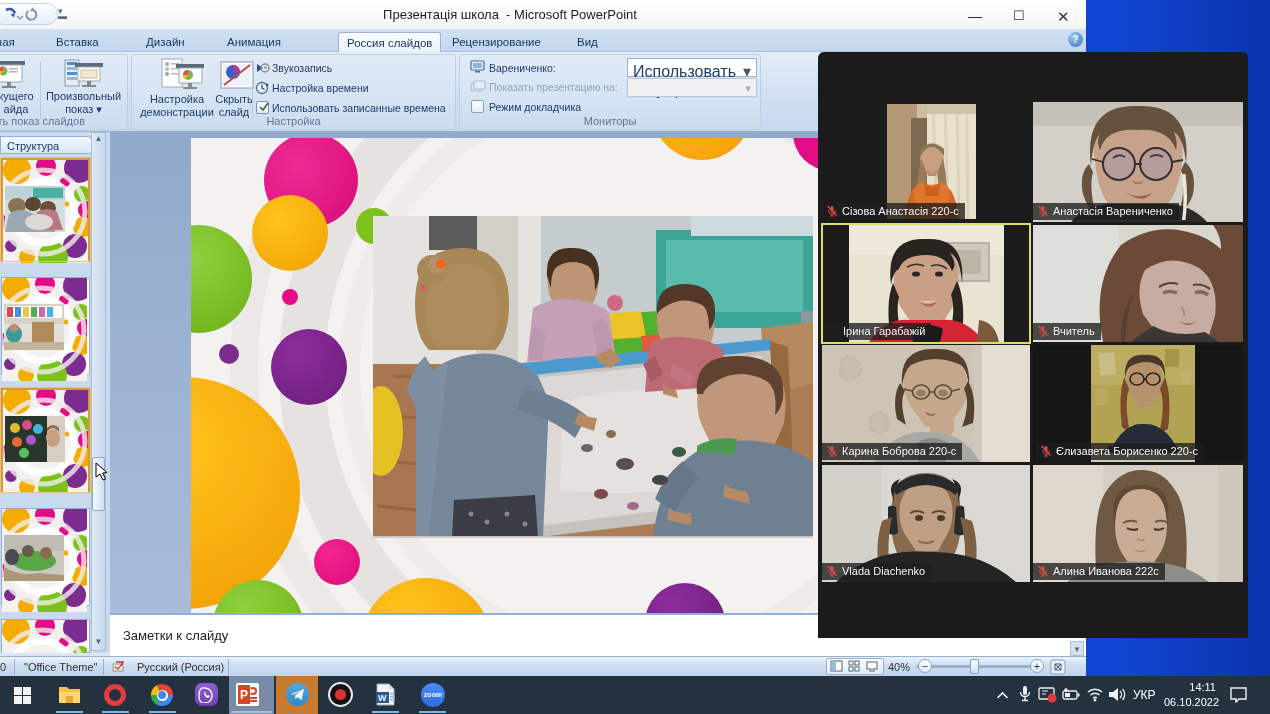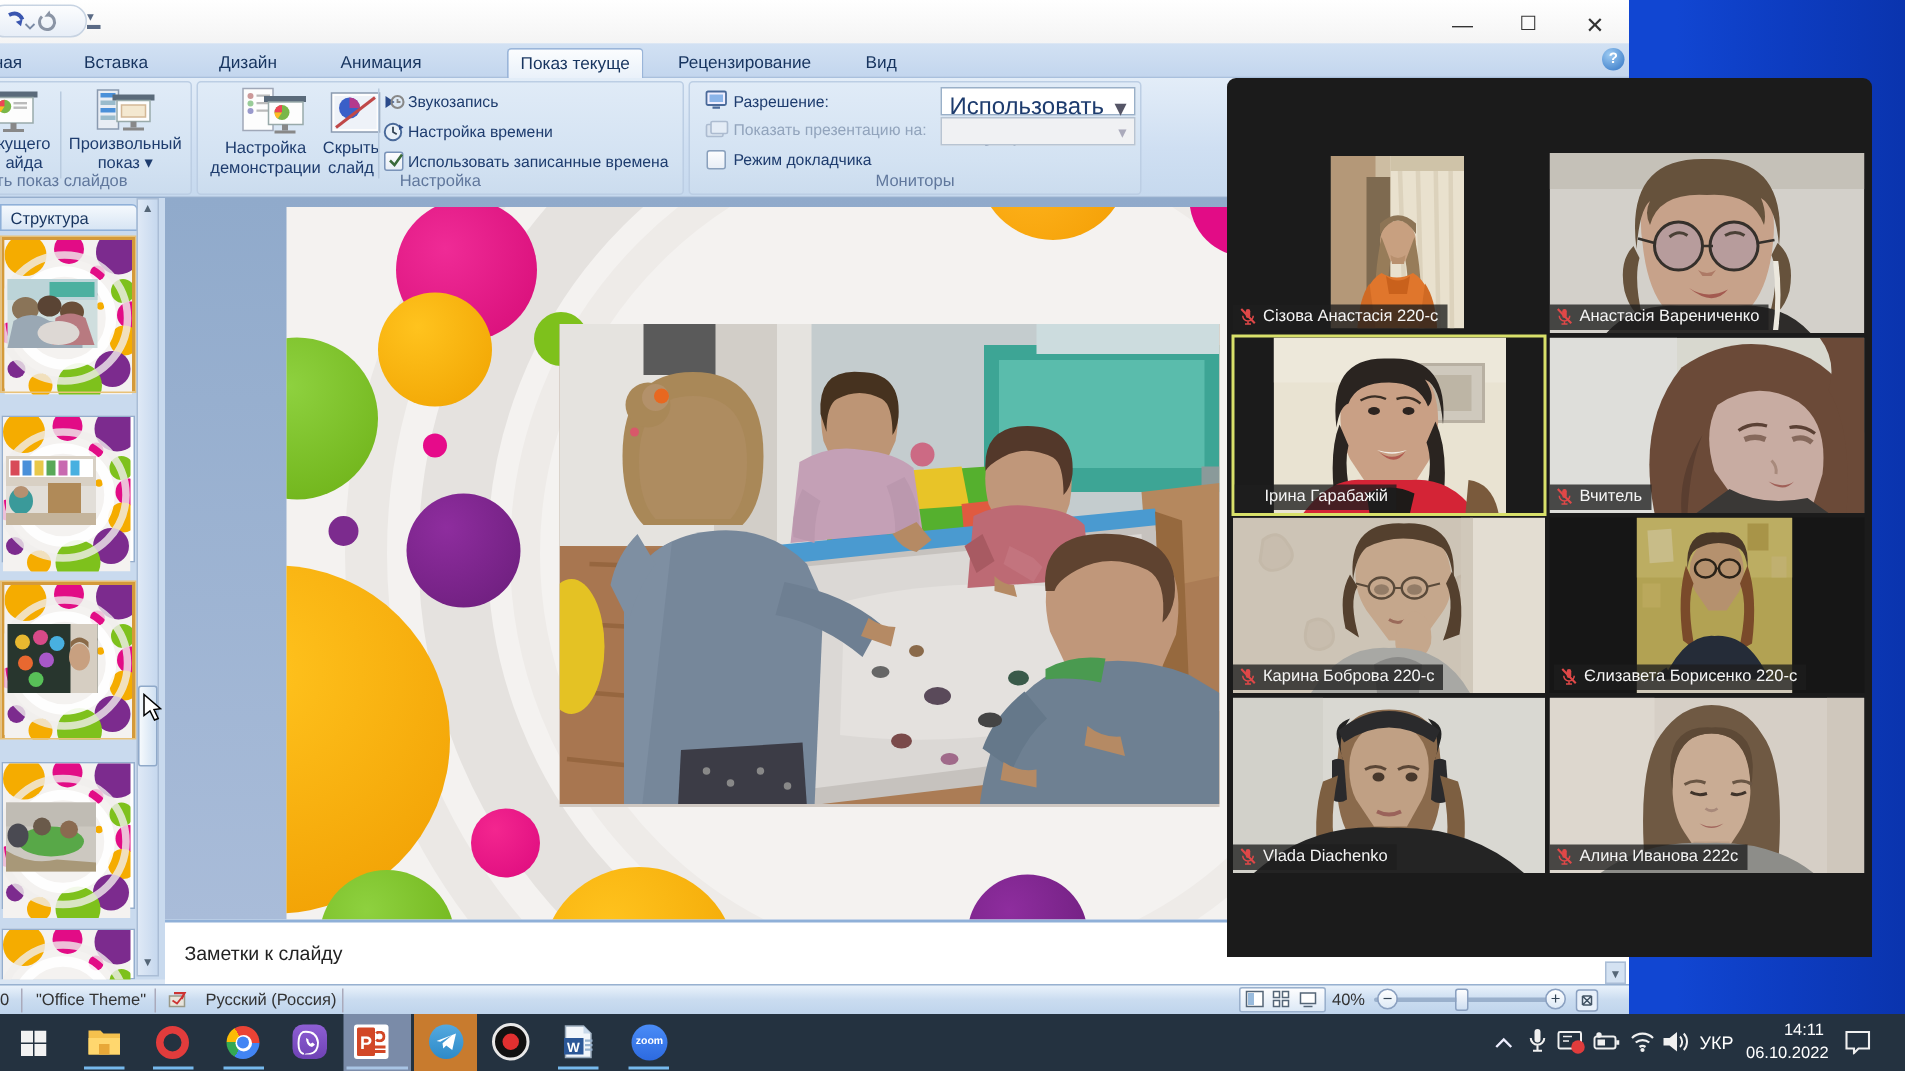--- a/index.html
+++ b/index.html
@@ -71,31 +71,32 @@
   <div id="titlebar" class="abs">
     <div id="qat" class="abs"></div>
     <svg class="abs" style="left:2px;top:6px" width="40" height="18" viewBox="0 0 40 18">
       <path d="M4 4 q6 -3 9 3" fill="none" stroke="#3a56b0" stroke-width="2.6"></path>
       <path d="M13 7 l-4.5 1.5 3.5 3 z" fill="#3a56b0"></path>
       <path d="M15 10 l3 3 3 -3" fill="none" stroke="#7a8aa5" stroke-width="1.2"></path>
       <path d="M26 5 a5 5 0 1 0 5 -1" fill="none" stroke="#8a94a5" stroke-width="2"></path>
       <path d="M31 1 l1 4 -4.4 .2 z" fill="#8a94a5"></path>
     </svg>
     <div class="abs" style="left:58px;top:9px;width:8px;height:10px;color:#5a6a85;font-size:9px;line-height:5px">▾<br>▬</div>
+    <div id="title" class="abs">Презентація школа&nbsp; - Microsoft PowerPoint</div>
     <div class="winbtn abs" style="left:968px">—</div>
     <div class="winbtn abs" style="left:1013px;font-size:13px">☐</div>
     <div class="winbtn abs" style="left:1057px;font-size:15px">✕</div>
   </div>
 
   <div id="tabrow" class="abs">
     <div class="tab" style="left:-39px">Главная</div>
     <div class="tab" style="left:46px">Вставка</div>
     <div class="tab" style="left:136px">Дизайн</div>
     <div class="tab" style="left:217px">Анимация</div>
-    <div class="tab active" style="left:338px;padding:4px 8px 0 8px">Показ текуще</div>
+    <div class="tab active" style="left:338px;padding:4px 8px 0 8px">Россия слайдов</div>
     <div class="tab" style="left:442px">Рецензирование</div>
     <div class="tab" style="left:567px">Вид</div>
     <div class="abs" style="left:1068px;top:3px;width:15px;height:15px;border-radius:50%;background:radial-gradient(circle at 35% 30%,#9ecbf2,#2f73c4);color:#fff;font-size:10px;text-align:center;line-height:15px;font-weight:bold">?</div>
   </div>
 
   <div id="ribbon" class="abs">
     <div class="rgroup" style="left:-60px;width:188px">
       <div class="rglabel" style="text-align:right;padding-right:42px">ть показ слайдов</div>
       <svg class="abs" style="left:48px;top:3px" width="40" height="30" viewBox="0 0 40 30">
           <rect x="4" y="3" width="32" height="4" fill="#5a6a7a"></rect>
@@ -170,21 +171,21 @@
         </svg>
       <div class="chkrow" style="left:140px;top:47px">Использовать записанные времена</div>
     </div>
     <div class="rgroup" style="left:459px;width:302px">
       <div class="rglabel">Мониторы</div>
       <svg class="abs" style="left:10px;top:5px" width="15" height="13" viewBox="0 0 15 13">
           <rect x="1" y="1" width="13" height="9" rx="1" fill="#eef" stroke="#4a6a9a" stroke-width="1.2"></rect>
           <rect x="3" y="3" width="9" height="5" fill="#8ab4e8"></rect>
           <rect x="5" y="11" width="5" height="1.5" fill="#4a6a9a"></rect>
         </svg>
-      <div class="chkrow" style="left:29px;top:7px">Разрешение:</div>
+      <div class="chkrow" style="left:29px;top:7px">Варениченко:</div>
       <div class="abs" style="left:167px;top:3px;width:130px;height:19px;background:#fff;border:1px solid #9ab0c8;font-size:16px;color:#1e3c6e;padding:4px 0 0 5px">Использовать текуще...<span style="position:absolute;right:5px;top:3px;color:#556">▾</span></div>
       <svg class="abs" style="left:10px;top:25px;opacity:.55" width="16" height="13" viewBox="0 0 16 13">
           <rect x="1" y="3" width="11" height="8" rx="1" fill="#dde4ee" stroke="#8a9ab4" stroke-width="1.1"></rect>
           <rect x="4" y="1" width="11" height="8" rx="1" fill="#eef2f8" stroke="#8a9ab4" stroke-width="1.1"></rect>
         </svg>
       <div class="chkrow" style="left:29px;top:26px;color:#92a4bc">Показать презентацию на:</div>
       <div class="abs" style="left:167px;top:23px;width:130px;height:19px;background:#f0f1f3;border:1px solid #b8c4d2">
           <span style="position:absolute;right:5px;top:3px;color:#aab;font-size:11px">▾</span>
         </div>
       <div class="abs" style="left:11px;top:45px;width:13px;height:13px;background:linear-gradient(#fdfdfe,#e8eef6);border:1px solid #8aa0bc;border-radius:2px"></div>

